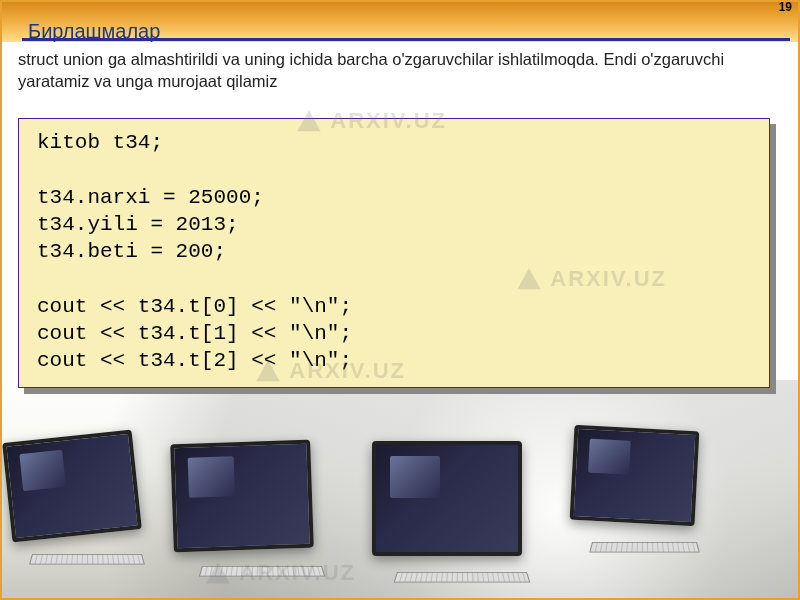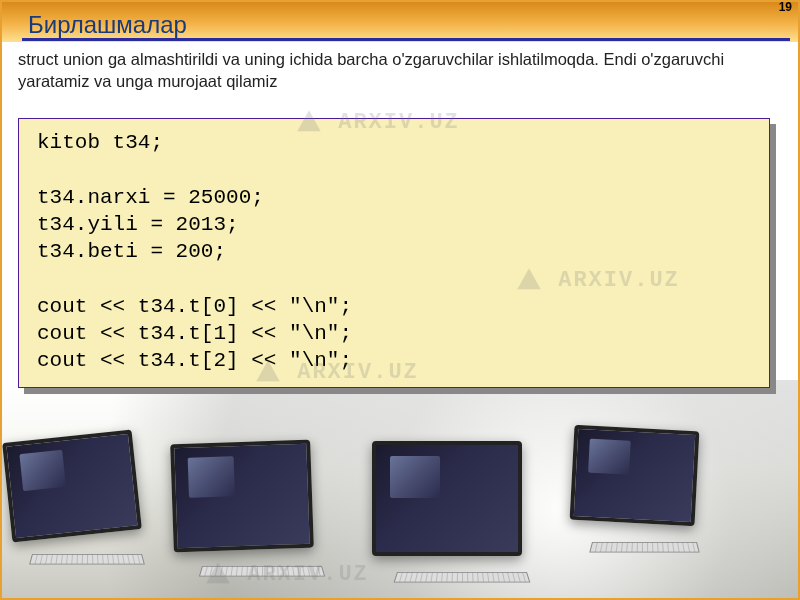--- a/index.html
+++ b/index.html
@@ -31,23 +31,23 @@
 position: absolute;
 top: 2px;
 left: 2px;
 right: 2px;
 height: 40px;
 background: linear-gradient(to bottom, #d88a1a 0%, #e8a030 30%, #f5b850 60%, #fde090 100%);
 z-index: 1;
 }
 .title {
 position: absolute;
-top: 11px;
+top: 20px;
 left: 28px;
-font-size: 24px;
+font-size: 20px;
 color: #1a3a7a;
 z-index: 2;
 }
 .header-rule {
 position: absolute;
 top: 38px;
 left: 22px;
 right: 10px;
 height: 3px;
 background: #2b2ba0;
@@ -82,21 +82,21 @@
 border: 1px solid #4c1d95;
 padding: 10px 14px 12px 18px;
 font-family: "Courier New", monospace;
 font-size: 21px;
 line-height: 1.3;
 color: #000;
 white-space: pre;
 }
 .watermark {
 position: absolute;
-font-family: Liberation Mono, monospace;
+font-family: Liberation Sans, sans-serif;
 font-weight: bold;
 color: rgba(120,120,120,0.22);
 letter-spacing: 2px;
 z-index: 5;
 pointer-events: none;
 }
 .wm-logo {
 display: inline-block;
 width: 28px; height: 28px;
 vertical-align: middle;

